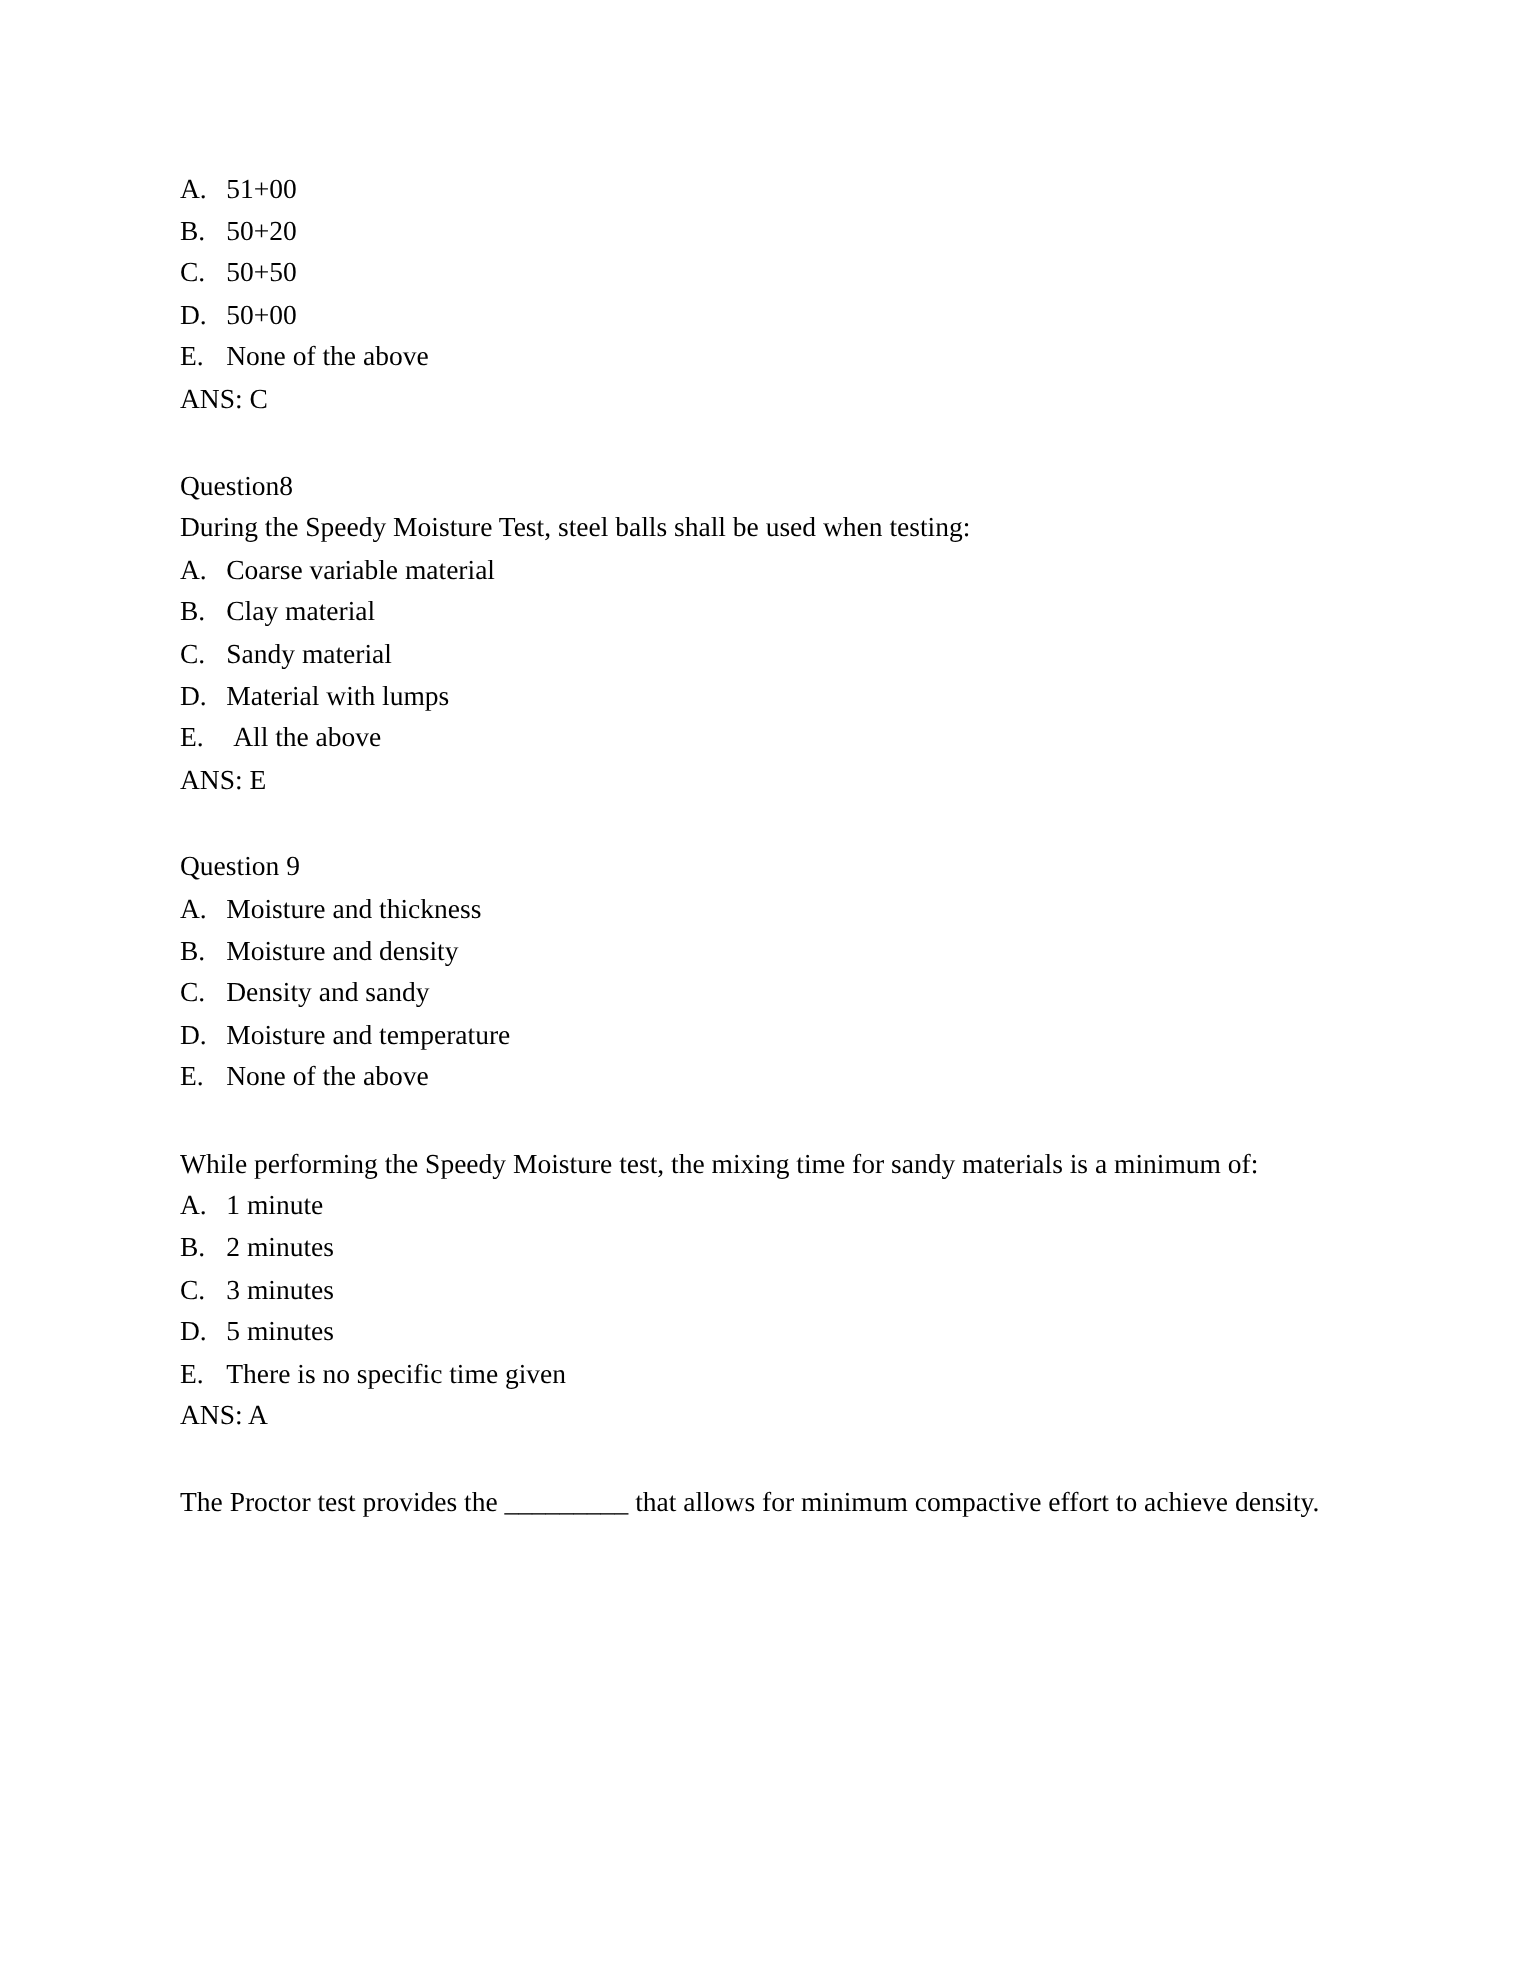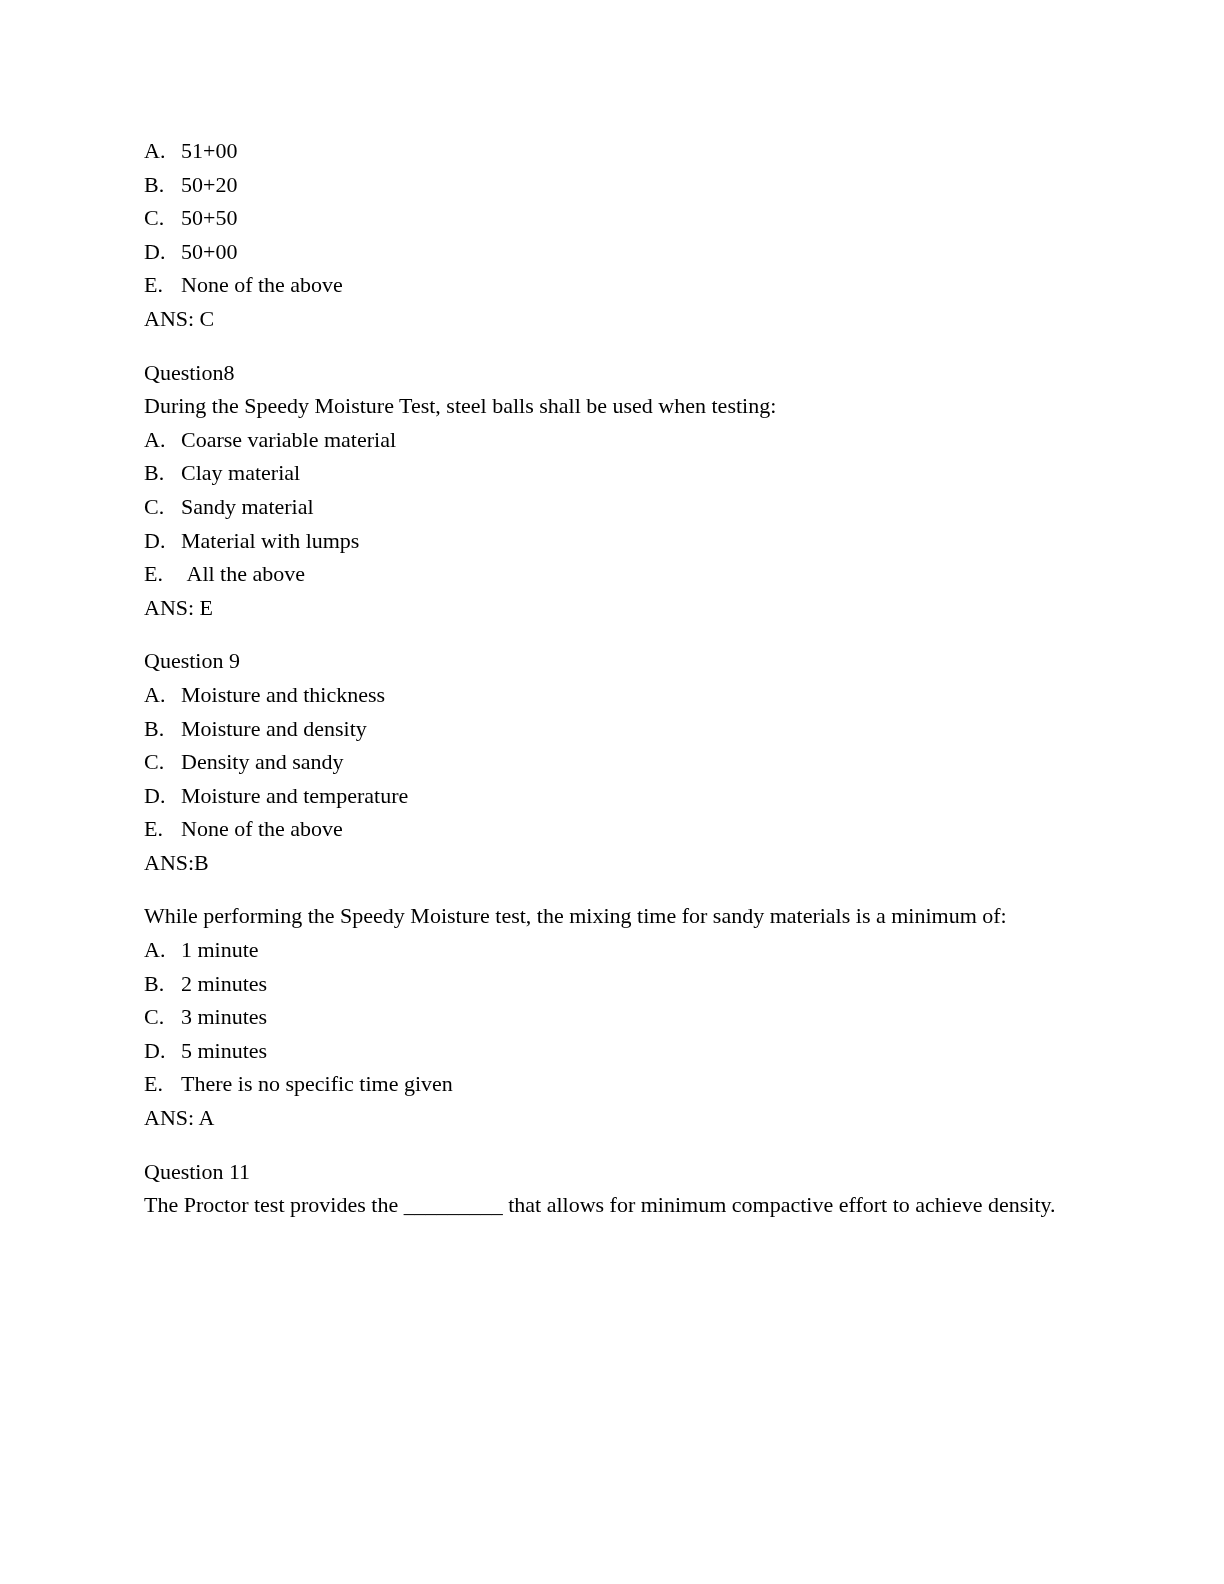--- a/index.html
+++ b/index.html
@@ -17,21 +17,21 @@
     font-size: 22px;
     line-height: 33.6px;
     overflow: hidden;
   }
   .content {
     position: absolute;
     left: 144px;
     top: 134px;
     width: 916px;
   }
-  .section { margin-top: 20px; }
+  .section { margin-top: 36px; }
   .section.first { margin-top: 0; }
   .q-title, .q-prompt, .answer-line { white-space: pre-wrap; }
   .option { display: flex; }
   .opt-label { flex: 0 0 37px; width: 37px; }
   .opt-text { flex: 1 1 auto; white-space: pre-wrap; }
 </style>
 </head>
 <body>
 
 <div class="page">
@@ -102,21 +102,20 @@
         <span class="opt-text">Density and sandy</span>
       </div>
       <div class="option">
         <span class="opt-label">D.</span>
         <span class="opt-text">Moisture and temperature</span>
       </div>
       <div class="option">
         <span class="opt-label">E.</span>
         <span class="opt-text">None of the above</span>
       </div>
-      <div class="answer-line">ANS:B</div>
     </div>
 
     <div class="section">
       <div class="q-prompt">While performing the Speedy Moisture test, the mixing time for sandy materials is a minimum of:</div>
       <div class="option">
         <span class="opt-label">A.</span>
         <span class="opt-text">1 minute</span>
       </div>
       <div class="option">
         <span class="opt-label">B.</span>
@@ -131,18 +130,17 @@
         <span class="opt-text">5 minutes</span>
       </div>
       <div class="option">
         <span class="opt-label">E.</span>
         <span class="opt-text">There is no specific time given</span>
       </div>
       <div class="answer-line">ANS: A</div>
     </div>
 
     <div class="section">
-      <div class="q-title">Question 11</div>
       <div class="q-prompt">The Proctor test provides the _________ that allows for minimum compactive effort to achieve density.</div>
     </div>
 
   </div>
 </div>
 
 </body></html>

